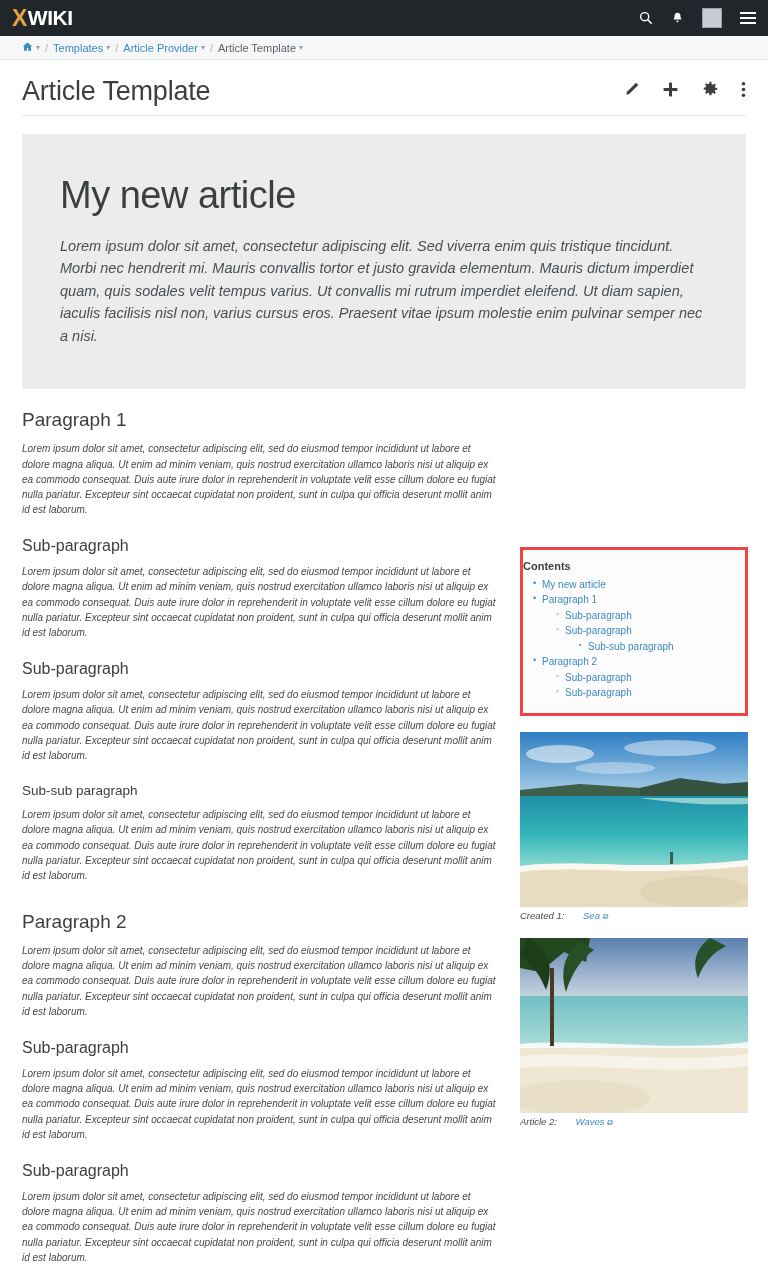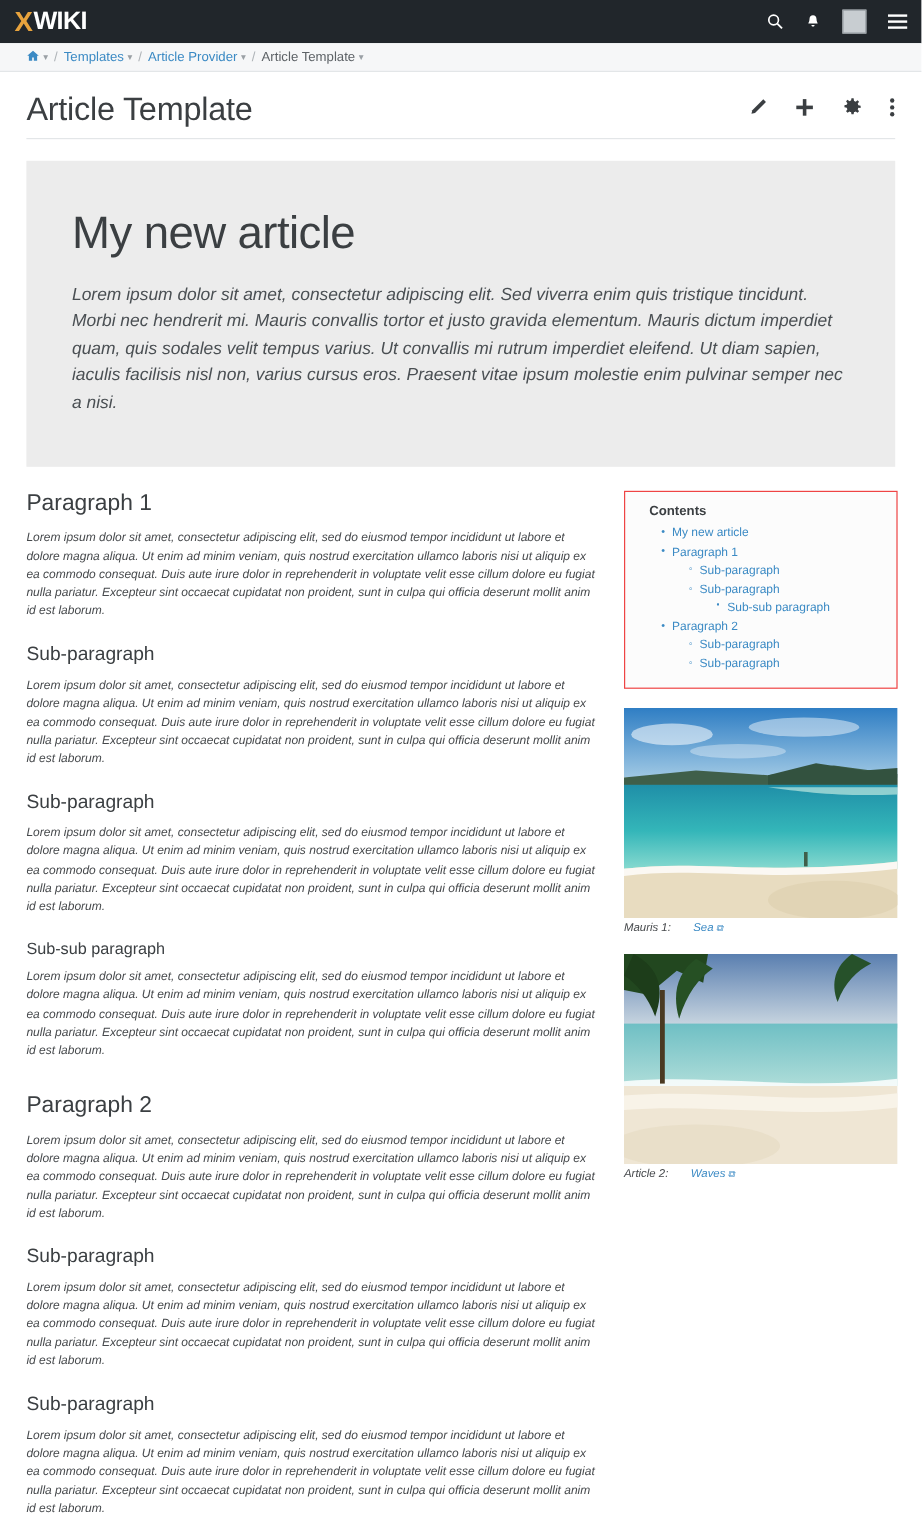--- a/index.html
+++ b/index.html
@@ -133,43 +133,43 @@
     line-height: 1.55;
     color: #4a4f53;
     font-style: italic;
   }
 
   
   .content-area {
     display: flex;
     padding: 20px 22px 0 22px;
     gap: 20px;
-    align-items: flex-start;
+    align-items: center;
   }
   .main-col { width: 478px; flex: 0 0 478px; }
   .side-col { width: 228px; flex: 0 0 228px; }
 
   h3.sec { font-size: 19px; font-weight: normal; color: #3b3f42; margin: 0 0 10px 0; }
   h4.sec { font-size: 16px; font-weight: normal; color: #3b3f42; margin: 20px 0 9px 0; }
   h5.sec { font-size: 13.5px; font-weight: normal; color: #3b3f42; margin: 20px 0 9px 0; }
   h3.sec.spaced { margin-top: 28px; }
   p.body {
     font-size: 10px;
     line-height: 1.52;
     color: #46494c;
     margin: 0;
     text-align: left;
     font-style: italic;
   }
 
   
   .toc {
-    border: 1px solid #ef4444;
+    border: 3px solid #ef4444;
     background: #fcfcfc;
-    padding: 10px 12px 12px 20px;
+    padding: 10px 12px 12px 0;
   }
   .toc-title {
     font-size: 11px;
     font-weight: bold;
     color: #3b3f42;
     margin-bottom: 5px;
   }
   .toc ul { list-style: none; margin: 0; padding: 0 0 0 10px; }
   .toc li { font-size: 10px; line-height: 1.55; position: relative; padding-left: 9px; }
   .toc li::before {
@@ -374,21 +374,21 @@
         <path d="M0 58 L60 52 L120 56 L175 48 L228 55 L228 66 L0 66 Z" fill="#3f5f4a"></path>
         <path d="M120 56 L160 46 L200 52 L228 50 L228 64 L120 66 Z" fill="#33523f"></path>
         <rect x="0" y="64" width="228" height="70" fill="url(#sea1)"></rect>
         <path d="M120 66 C150 70 180 74 228 72 L228 66 Z" fill="#bfe8e0" opacity="0.7"></path>
         <path d="M0 134 C60 126 120 140 228 128 L228 175 L0 175 Z" fill="#e8dcc0"></path>
         <path d="M0 134 C60 126 120 140 228 128 L228 134 C120 146 60 132 0 140 Z" fill="#ffffff" opacity="0.8"></path>
         <ellipse cx="175" cy="160" rx="55" ry="16" fill="#dccfae" opacity="0.6"></ellipse>
         <rect x="150" y="120" width="3" height="12" fill="#3f5f4a"></rect>
       </svg>
       <div class="fig-cap">
-        <span>Mauris 1:</span>
+        <span>Created 1:</span>
         <a href="#">Sea</a><span class="ext-ico">⧉</span>
       </div>
     </div>
 
     <div class="figure">
       <svg class="fig-img" viewBox="0 0 228 175" preserveAspectRatio="none">
         <defs>
           <linearGradient id="sky2" x1="0" y1="0" x2="0" y2="1">
             <stop offset="0%" stop-color="#5a7fb0"></stop>
               <stop offset="100%" stop-color="#cdd9e2"></stop>

